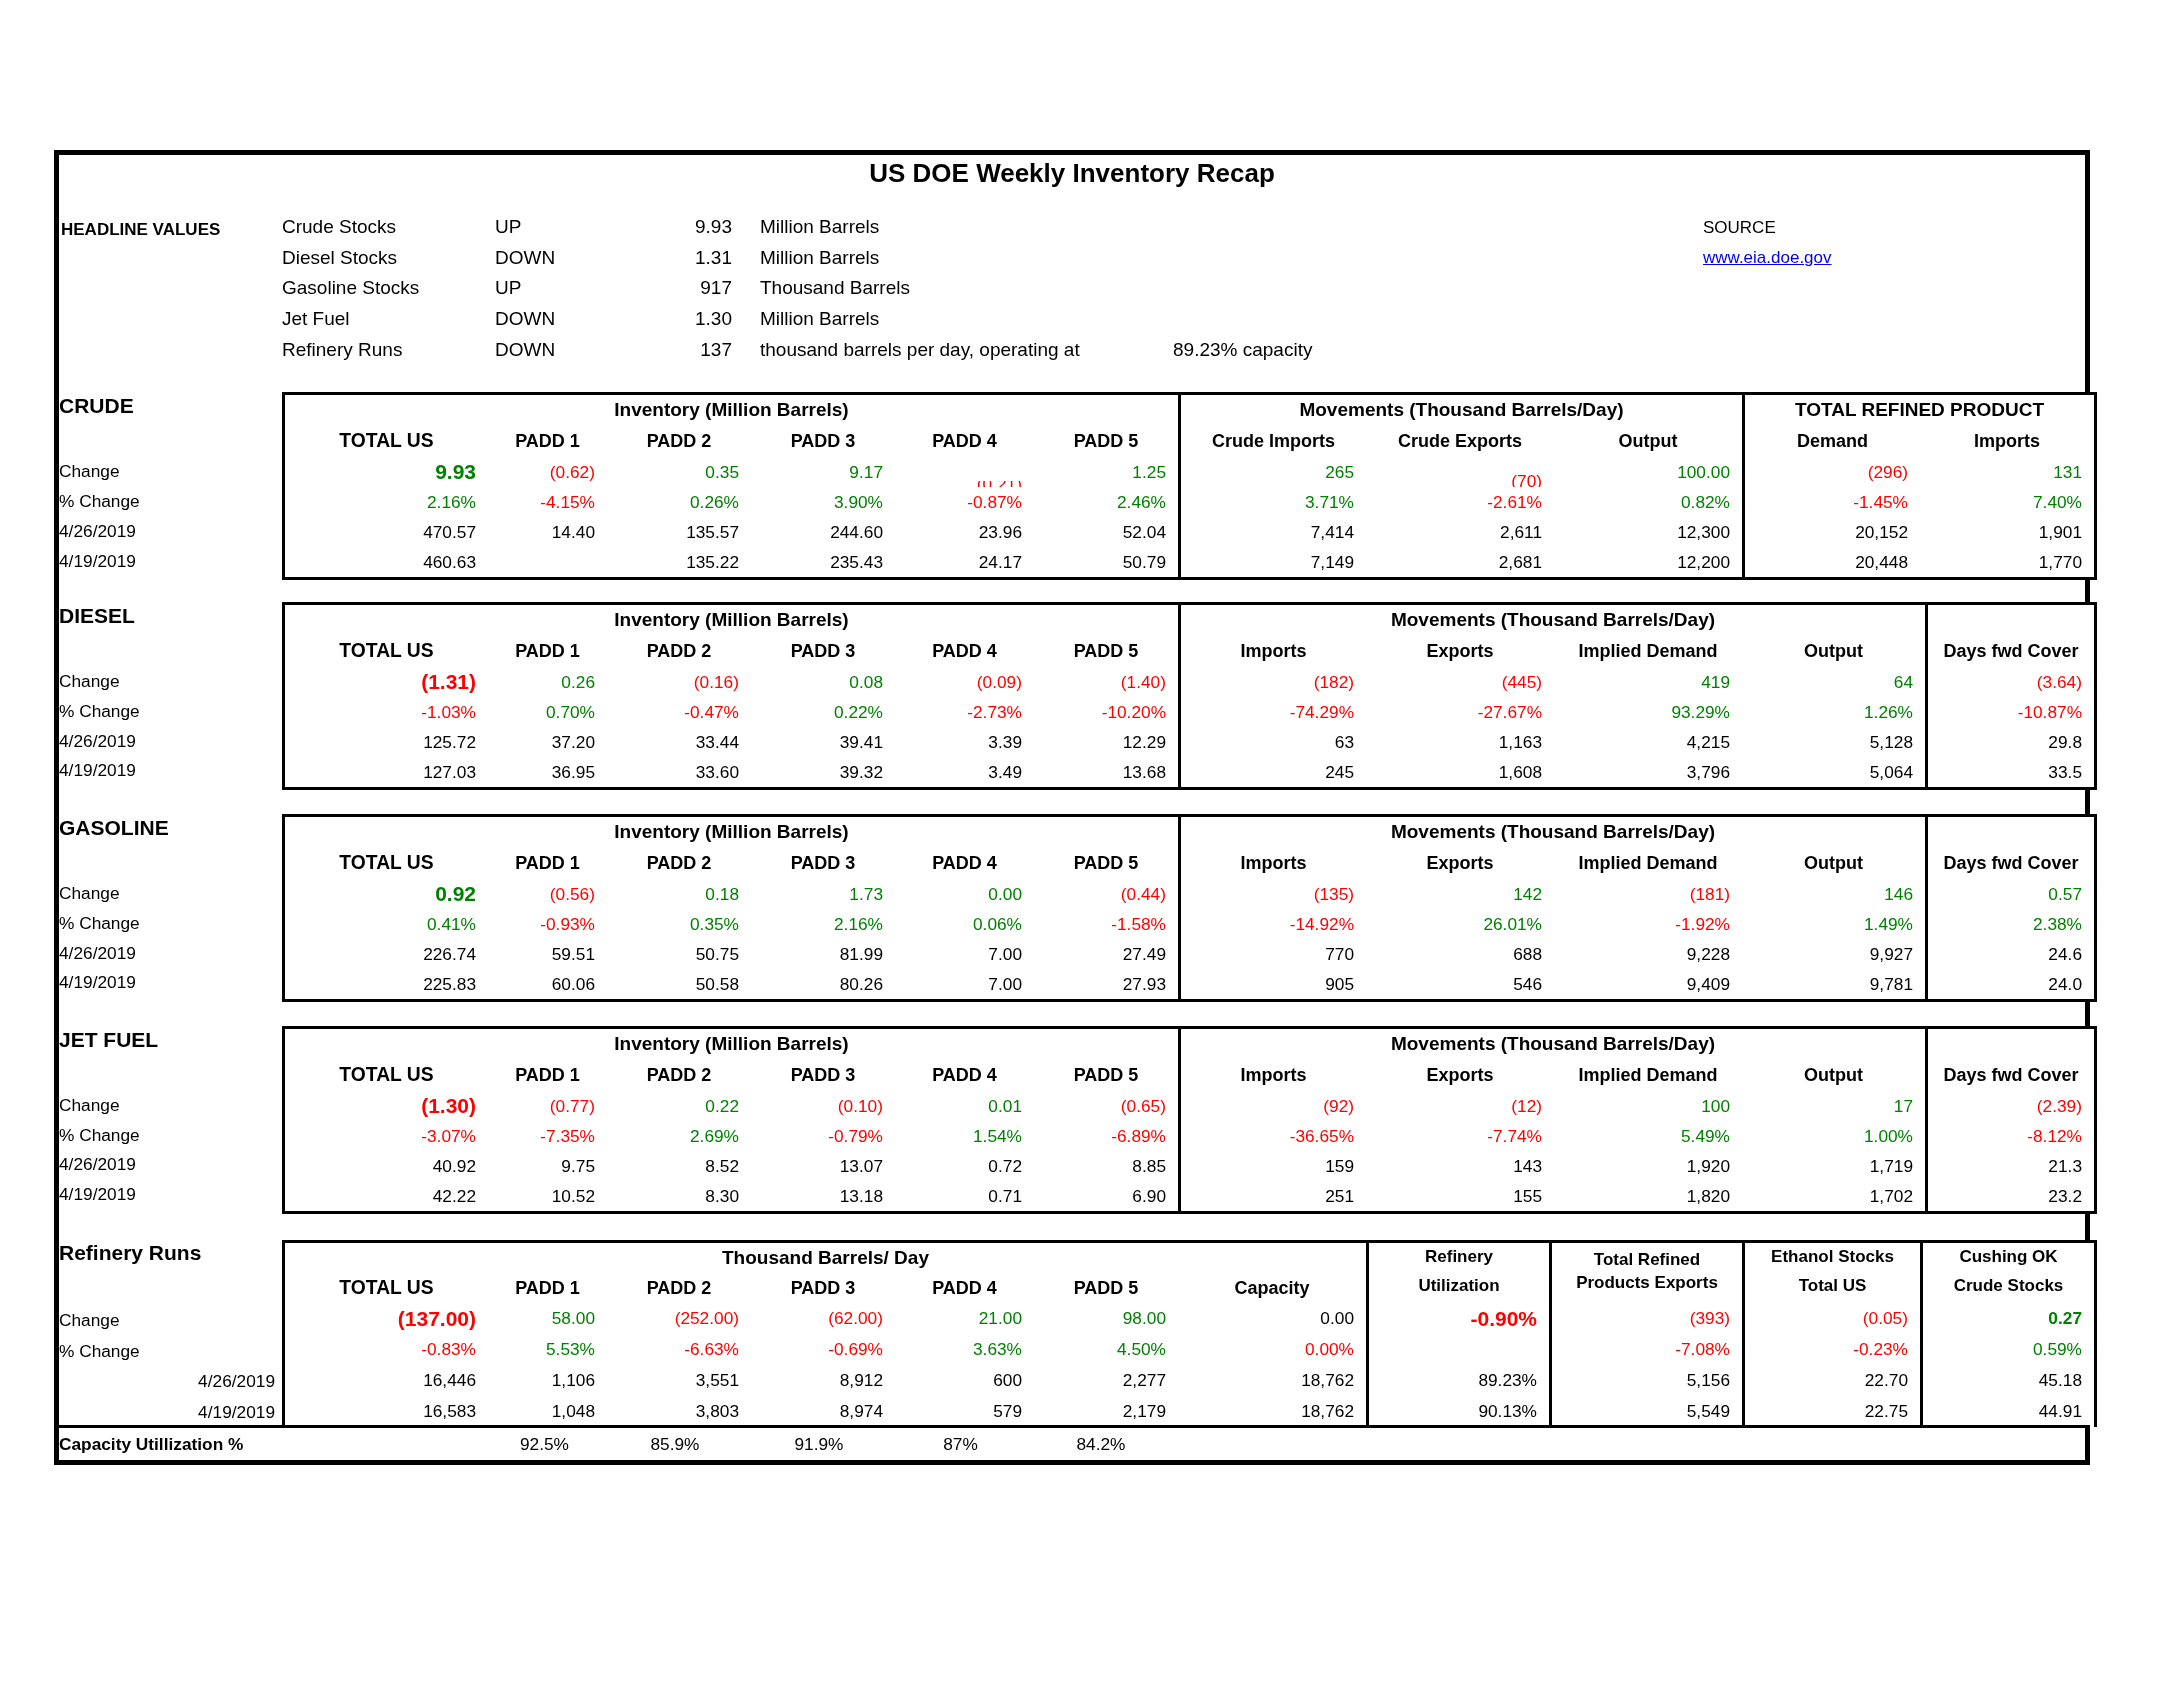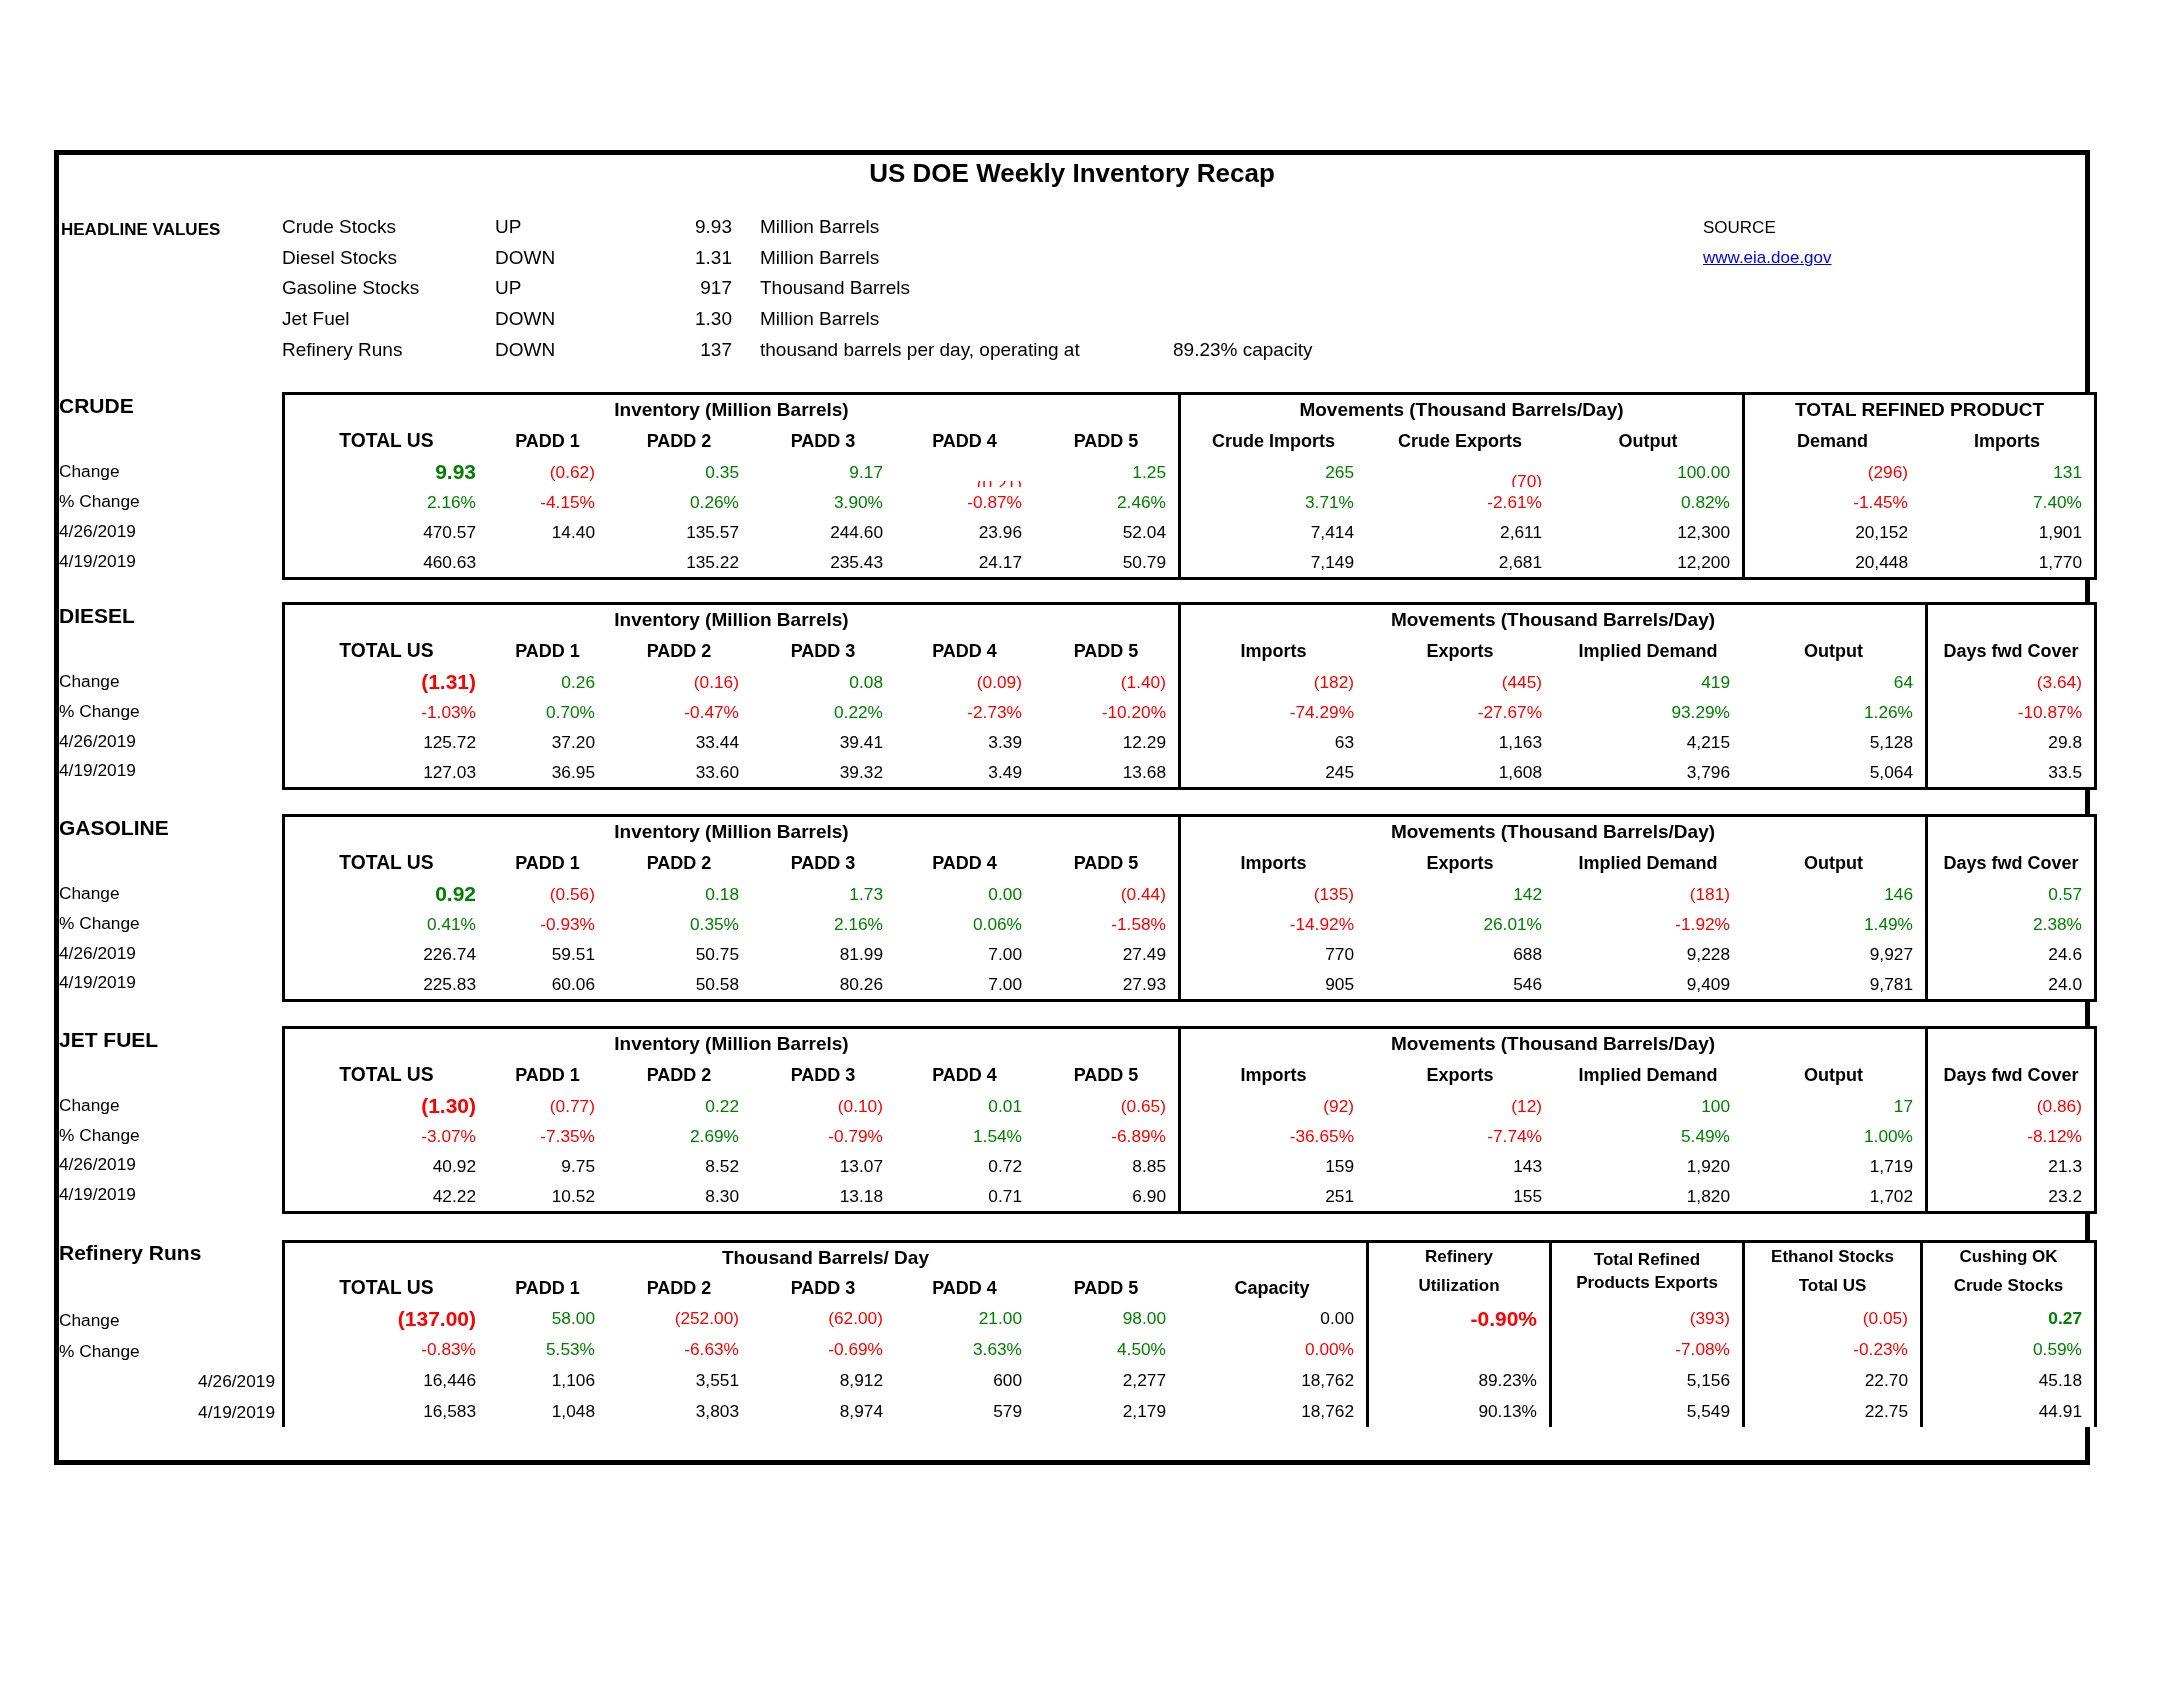--- a/index.html
+++ b/index.html
@@ -286,21 +286,21 @@
       <div class="cell r w2" style="grid-area: 3 / 1;">(1.30)</div>
       <div class="cell r" style="grid-area: 3 / 2;">(0.77)</div>
       <div class="cell g" style="grid-area: 3 / 3;">0.22</div>
       <div class="cell r" style="grid-area: 3 / 4;">(0.10)</div>
       <div class="cell g" style="grid-area: 3 / 5;">0.01</div>
       <div class="cell r" style="grid-area: 3 / 6;">(0.65)</div>
       <div class="cell r bl3" style="grid-area: 3 / 7;">(92)</div>
       <div class="cell r" style="grid-area: 3 / 8;">(12)</div>
       <div class="cell g" style="grid-area: 3 / 9;">100</div>
       <div class="cell g" style="grid-area: 3 / 10;">17</div>
-      <div class="cell r bl3" style="grid-area: 3 / 11;">(0.86)</div>
+      <div class="cell r bl3" style="grid-area: 3 / 11;">(2.39)</div>
       <div class="cell r" style="grid-area: 4 / 1;">-3.07%</div>
       <div class="cell r" style="grid-area: 4 / 2;">-7.35%</div>
       <div class="cell g" style="grid-area: 4 / 3;">2.69%</div>
       <div class="cell r" style="grid-area: 4 / 4;">-0.79%</div>
       <div class="cell g" style="grid-area: 4 / 5;">1.54%</div>
       <div class="cell r" style="grid-area: 4 / 6;">-6.89%</div>
       <div class="cell r bl3" style="grid-area: 4 / 7;">-36.65%</div>
       <div class="cell r" style="grid-area: 4 / 8;">-7.74%</div>
       <div class="cell g" style="grid-area: 4 / 9;">5.49%</div>
       <div class="cell g" style="grid-area: 4 / 10;">1.00%</div>
@@ -396,14 +396,22 @@
       <div class="cell" style="grid-area: 6 / 3;">3,803</div>
       <div class="cell" style="grid-area: 6 / 4;">8,974</div>
       <div class="cell" style="grid-area: 6 / 5;">579</div>
       <div class="cell" style="grid-area: 6 / 6;">2,179</div>
       <div class="cell" style="grid-area: 6 / 7;">18,762</div>
       <div class="cell bl3" style="grid-area: 6 / 8;">90.13%</div>
       <div class="cell bl3" style="grid-area: 6 / 9;">5,549</div>
       <div class="cell bl3" style="grid-area: 6 / 10;">22.75</div>
       <div class="cell bl3" style="grid-area: 6 / 11;">44.91</div>
     </div>
+    <div class="capstrip">
+      <div class="caplabel">Capacity Utillization %</div>
+      <div class="capval" style="left: 431px; width: 119px;">92.5%</div>
+      <div class="capval" style="left: 549px; width: 144px;">85.9%</div>
+      <div class="capval" style="left: 693px; width: 144px;">91.9%</div>
+      <div class="capval" style="left: 837px; width: 139px;">87%</div>
+      <div class="capval" style="left: 975px; width: 144px;">84.2%</div>
+    </div>
   </div>
 
 
 </body></html>

